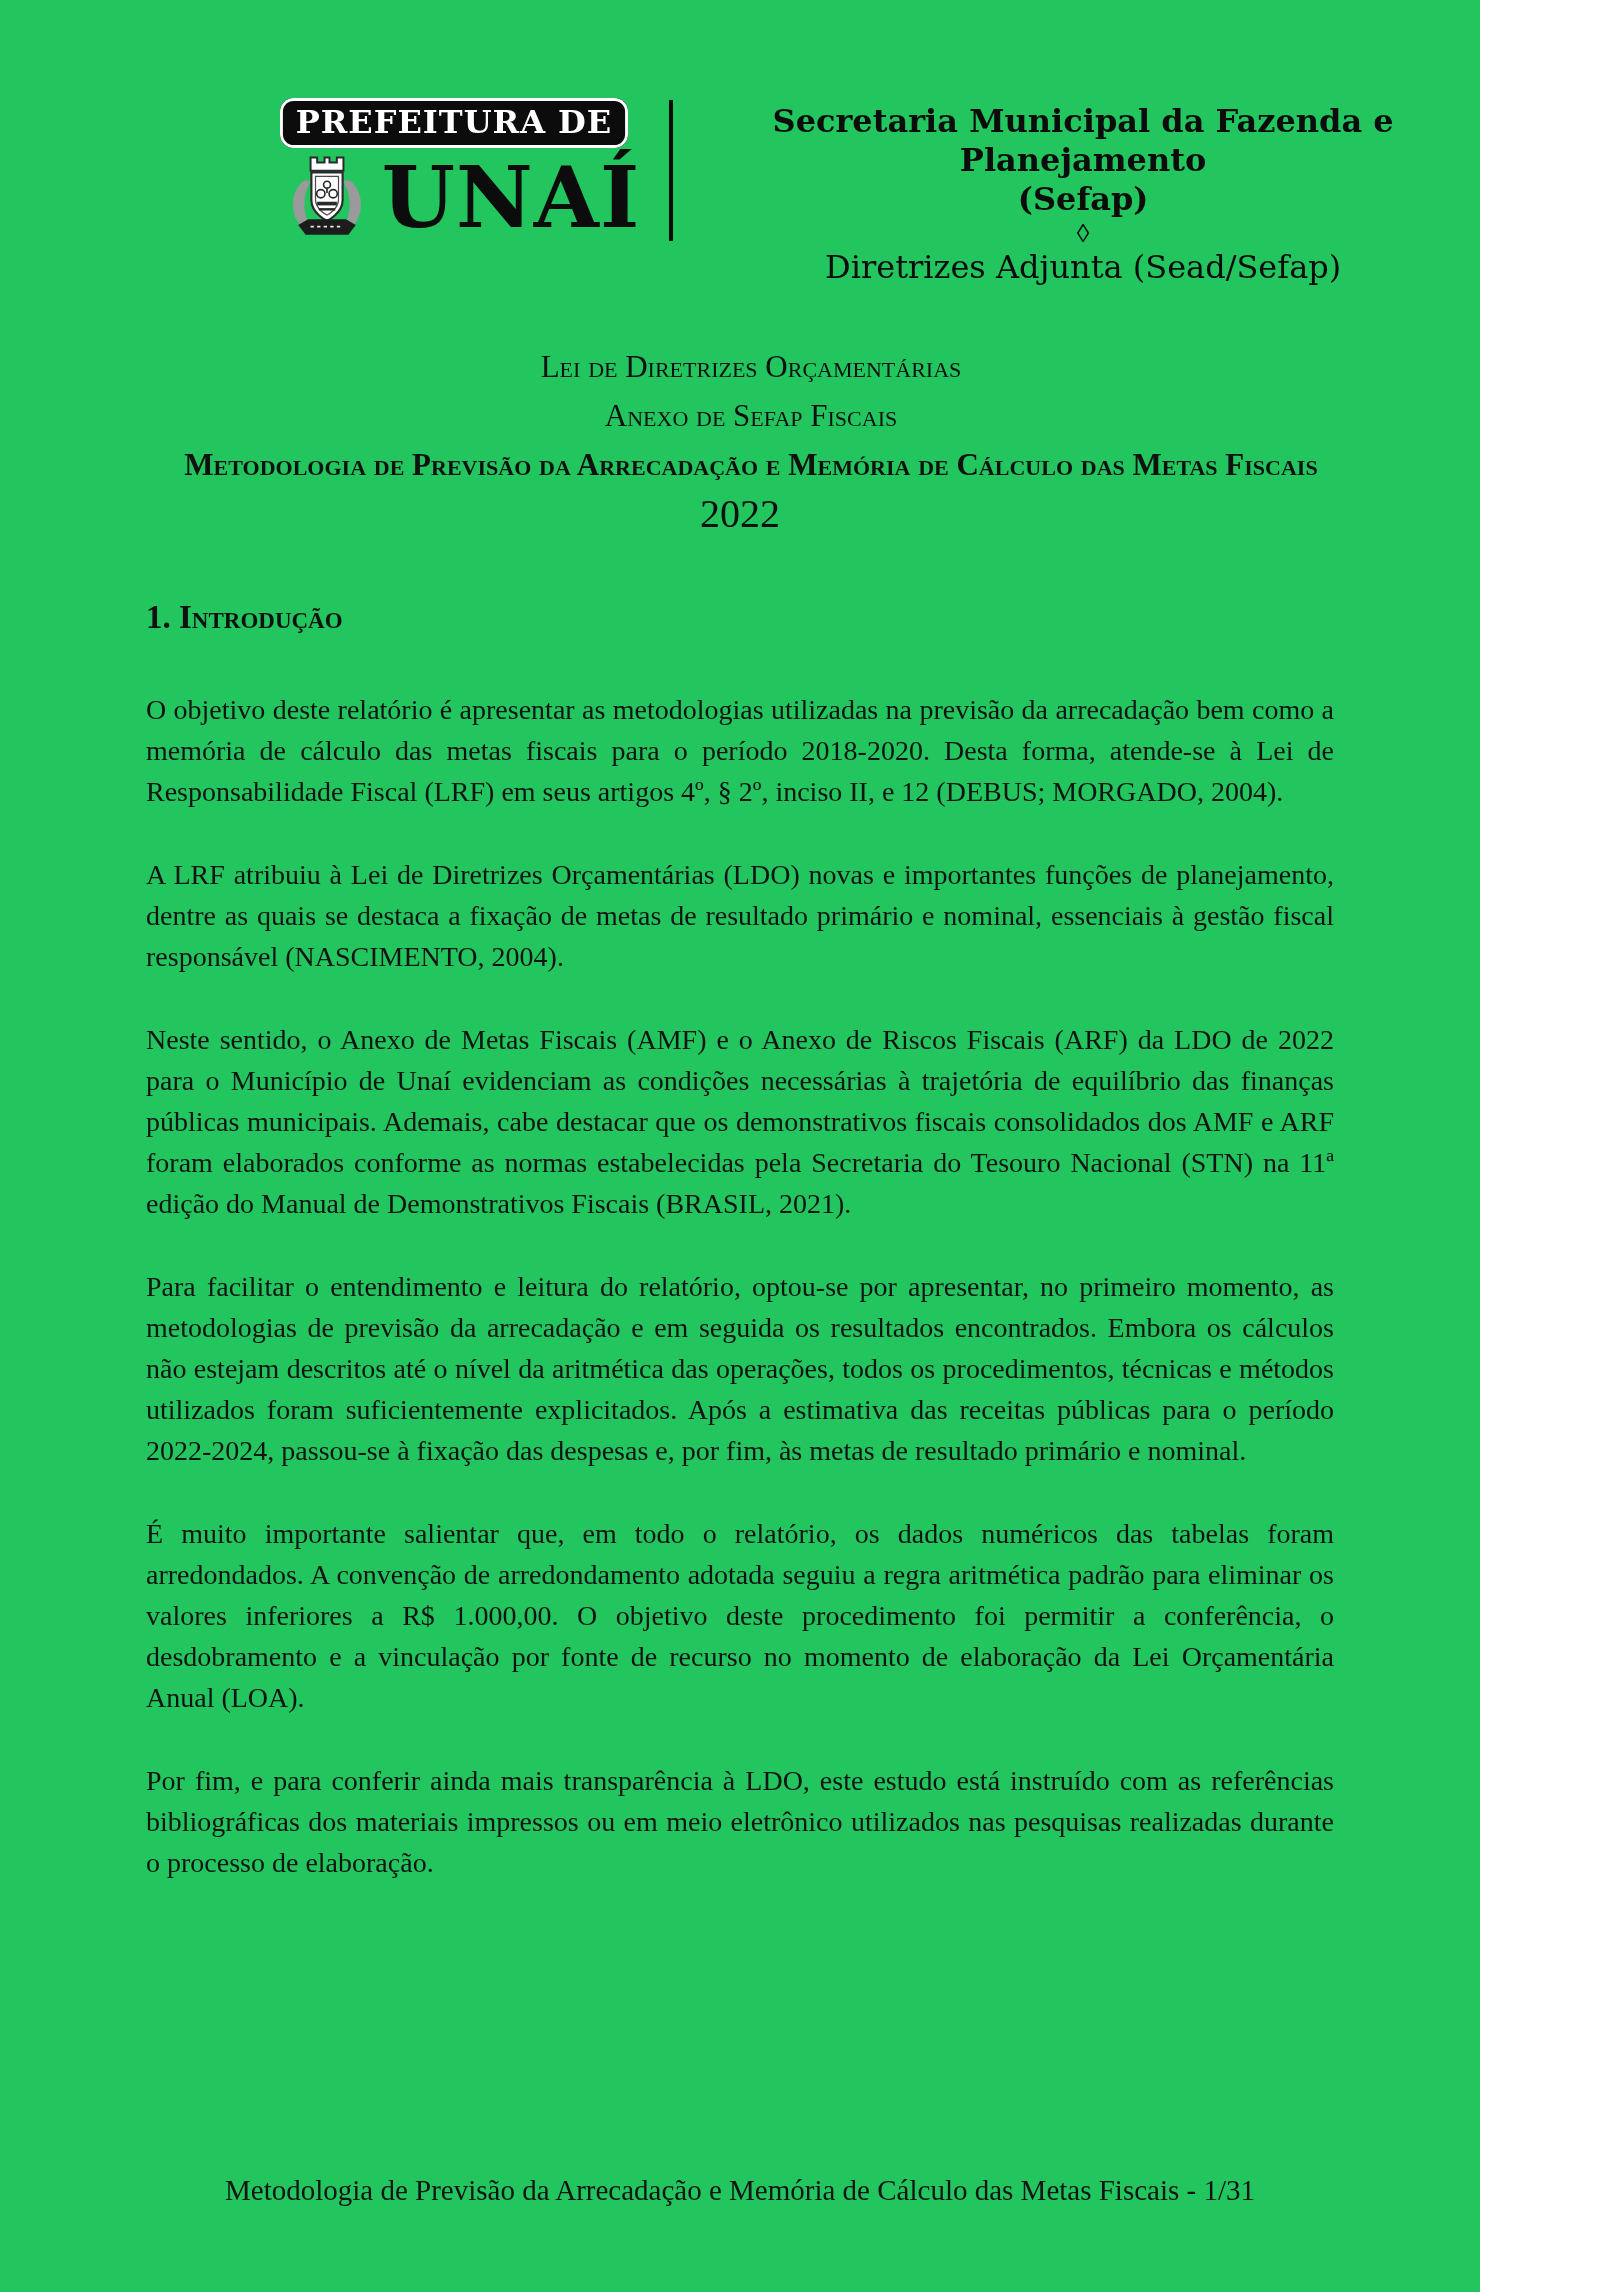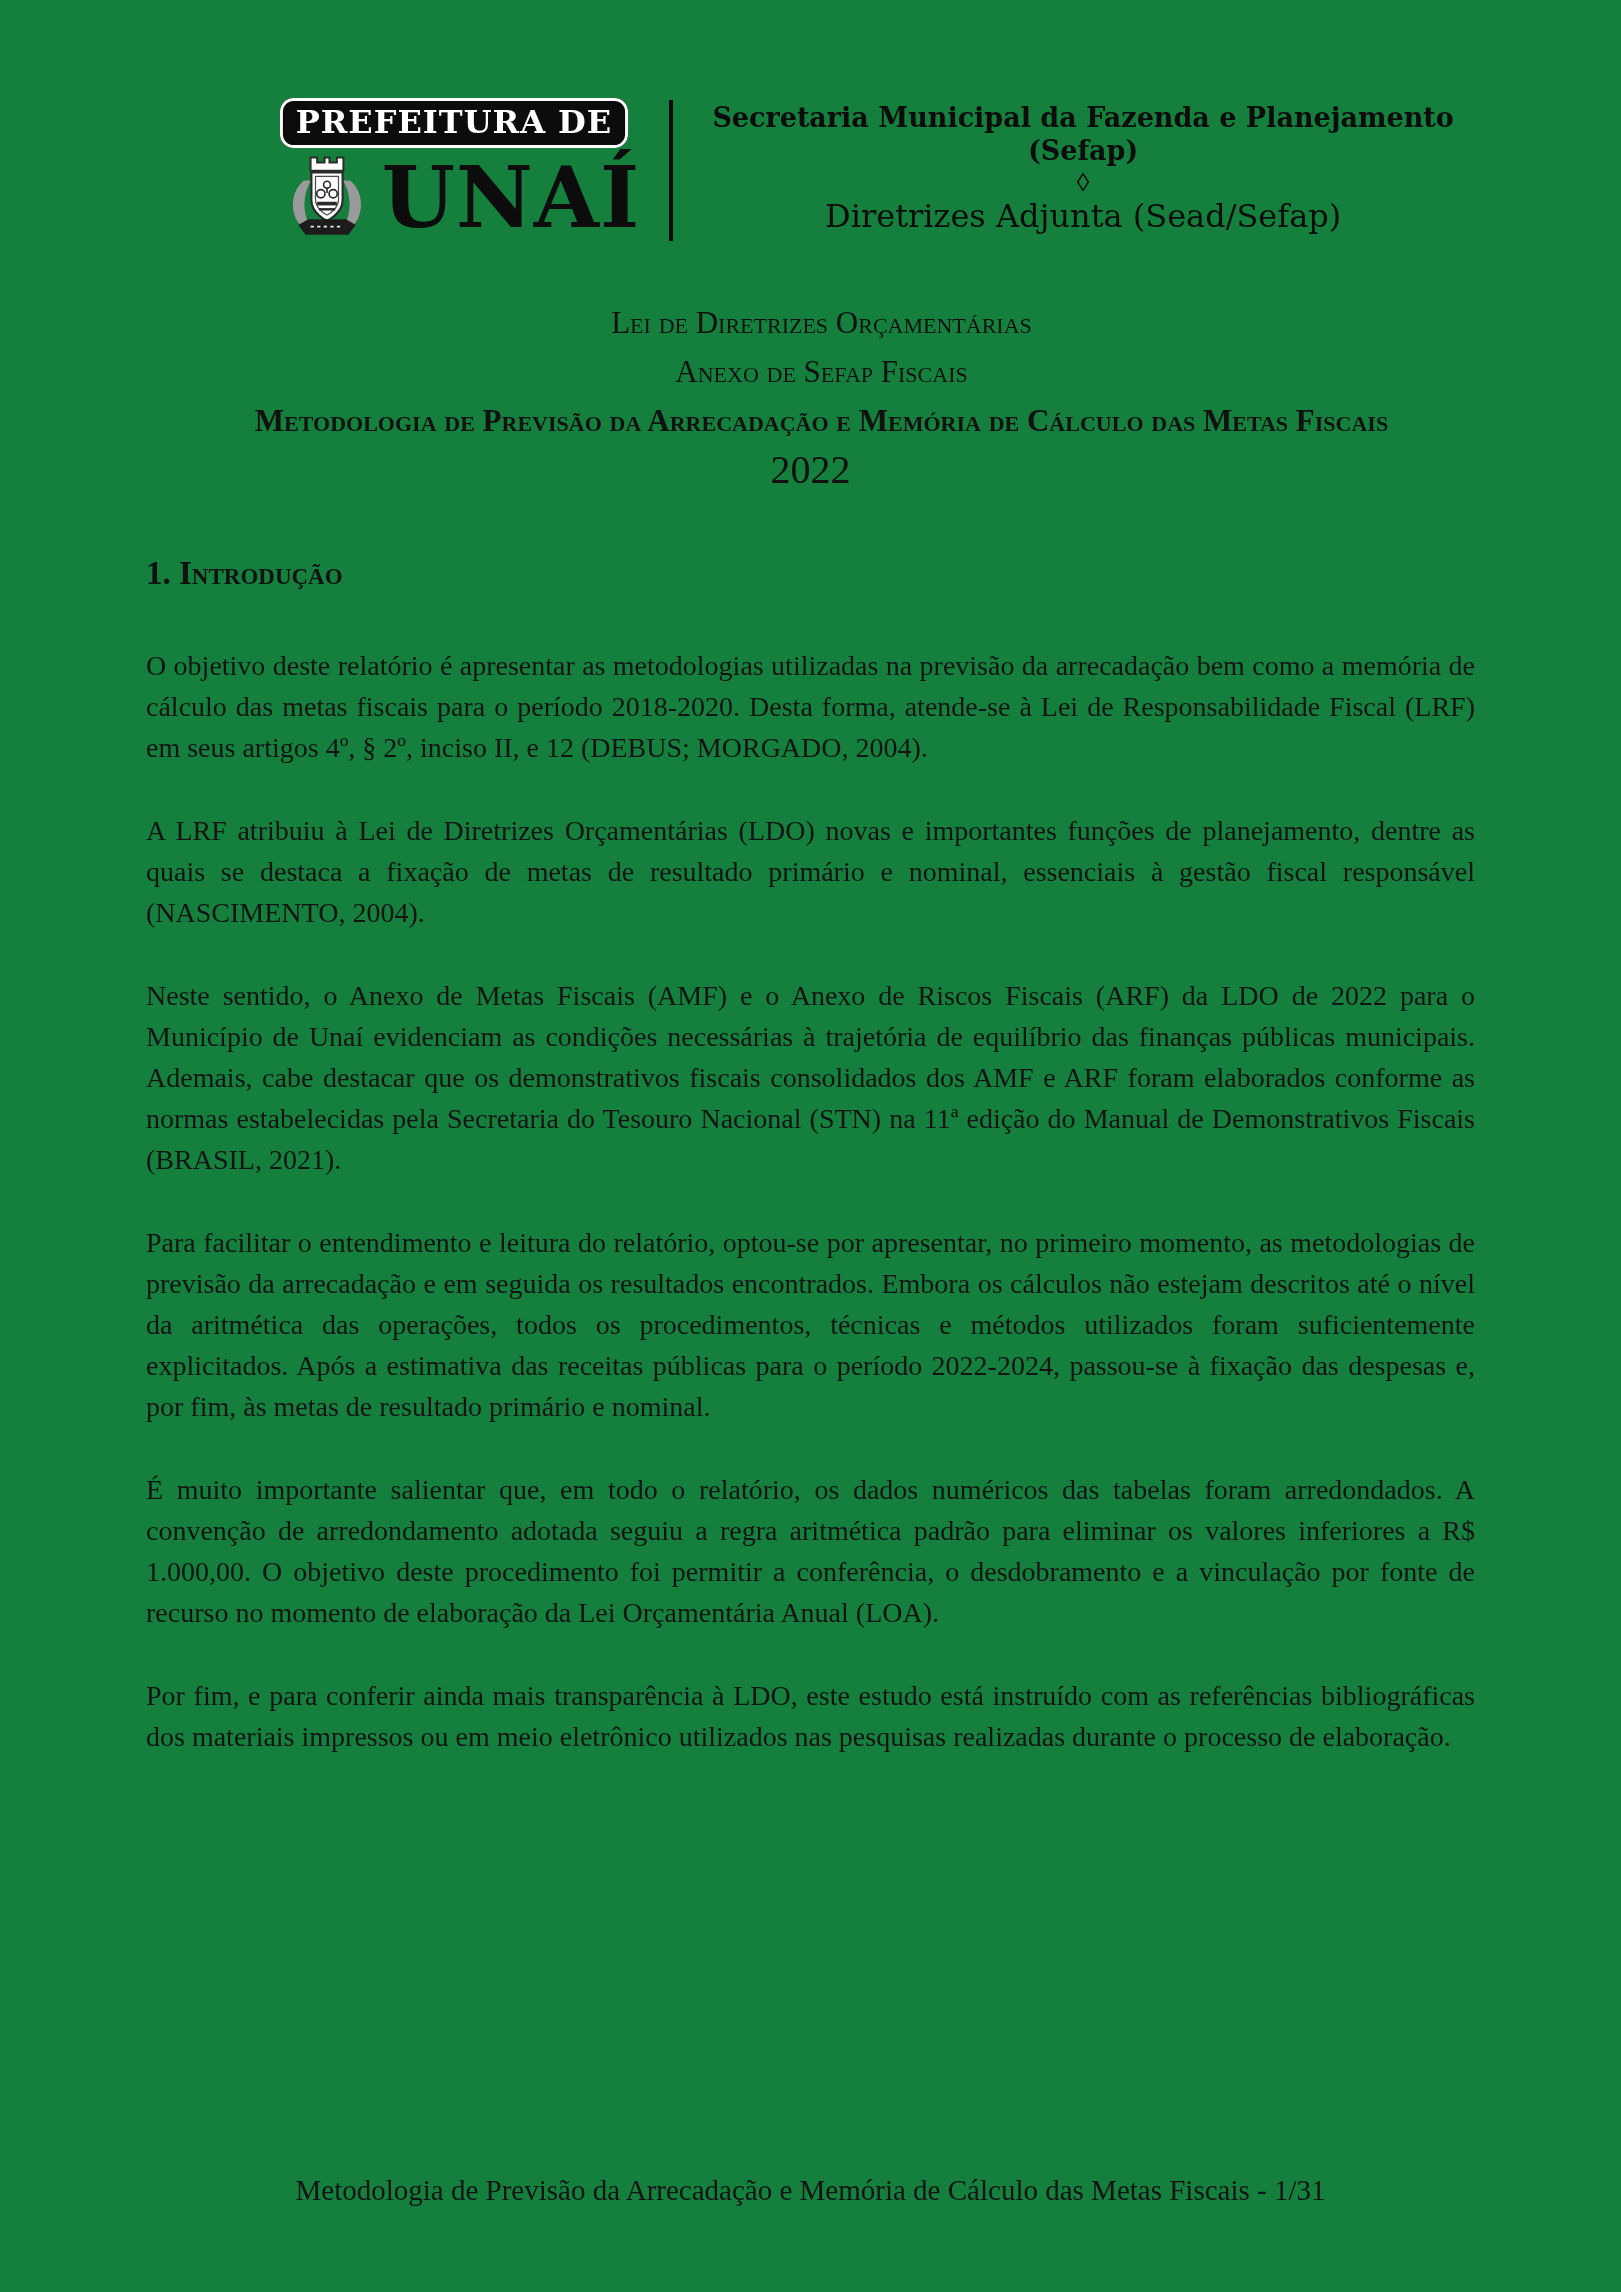--- a/index.html
+++ b/index.html
@@ -2,23 +2,23 @@
 <html lang="pt-BR"><head>
 <meta charset="utf-8">
 <style>
   html, body {
     margin: 0;
     padding: 0;
     background: #ffffff;
   }
   .page {
     position: relative;
-    width: 1621px;
+    width: 1480px;
     height: 2293px;
-    background: #15803d;
+    background: #22c55e;
     color: #151515;
     font-family: "Liberation Serif", "DejaVu Serif", serif;
     overflow: hidden;
   }
 
   
   .letterhead {
     display: flex;
     align-items: flex-start;
     margin: 98px 0 0 280px;
@@ -69,21 +69,21 @@
   }
   .org-col {
     text-align: center;
     width: 765px;
     padding-top: 3.9px;
     color: #0c0c0c;
   }
   .org-line1, .org-line2 {
     font-family: "DejaVu Serif", "Liberation Serif", serif;
     font-weight: 700;
-    font-size: 27px;
+    font-size: 32px;
     line-height: 1.22;
   }
   .org-diamond {
     font-size: 25.5px;
     line-height: 1.15;
   }
   .org-line3 {
     font-family: "DejaVu Serif", "Liberation Serif", serif;
     font-weight: 400;
     font-size: 32px;

